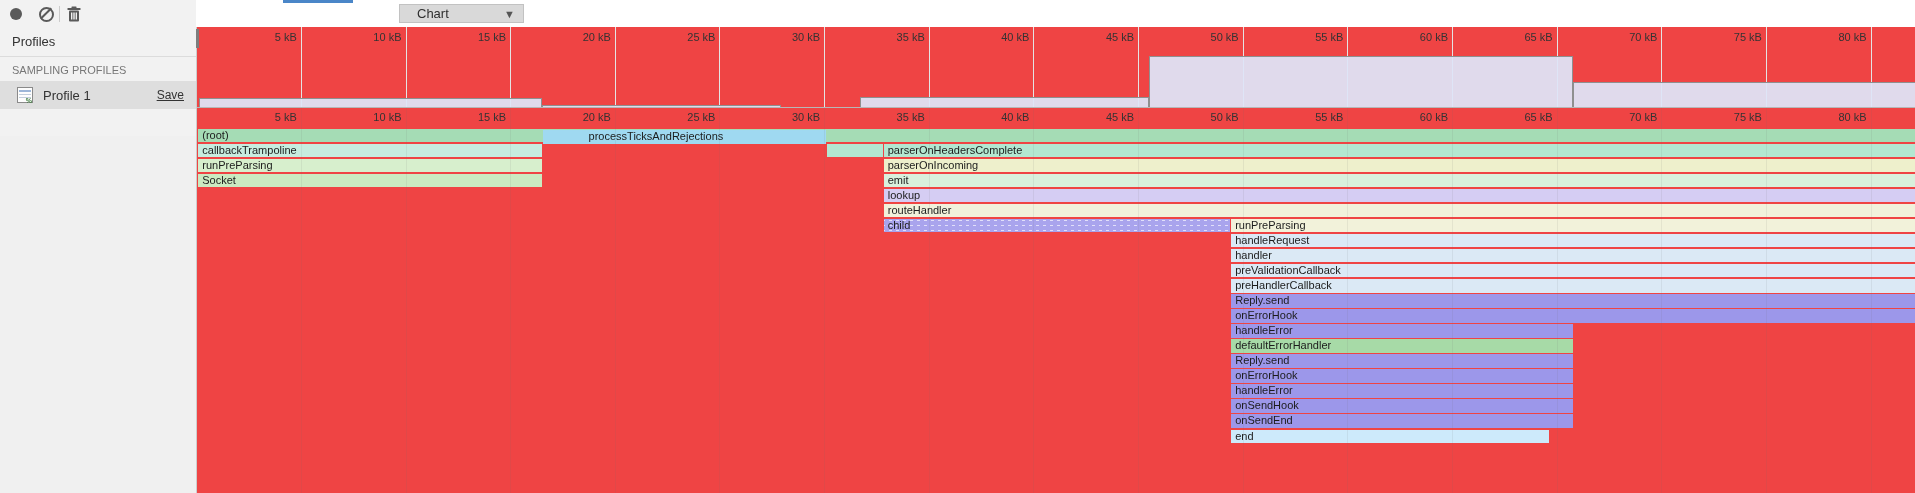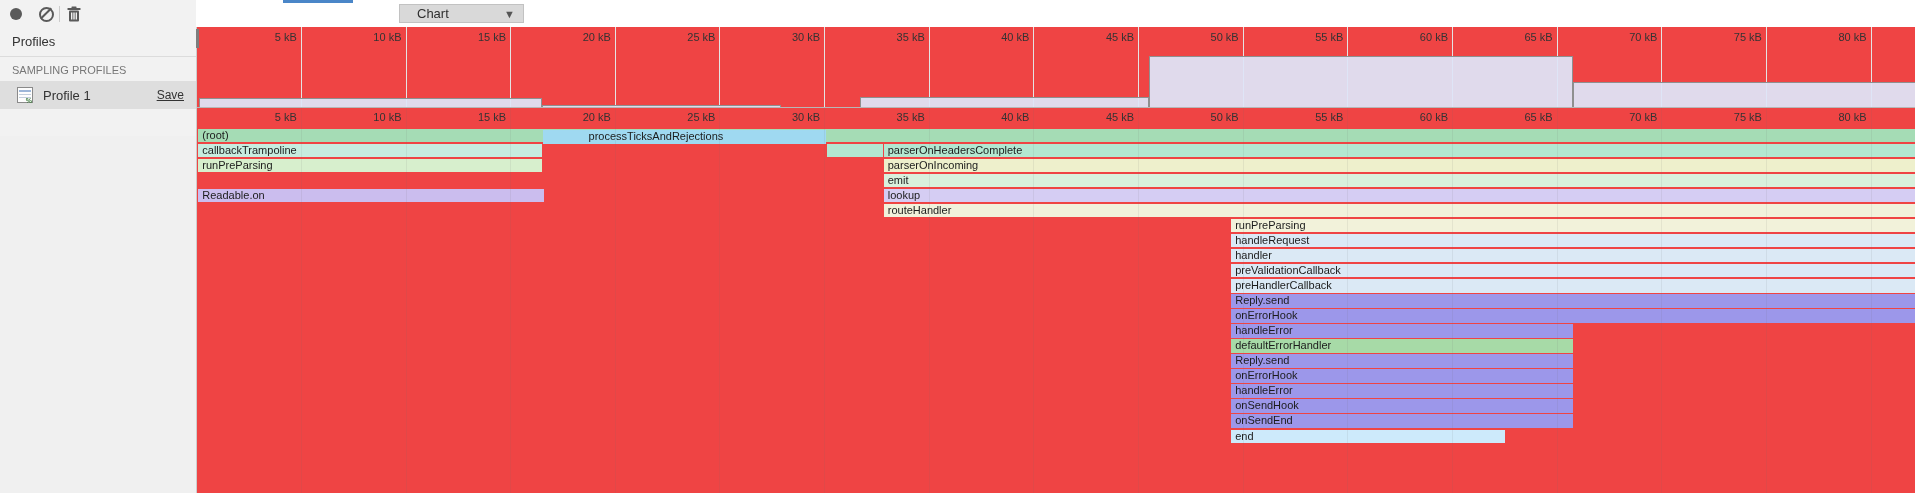--- a/index.html
+++ b/index.html
@@ -184,35 +184,36 @@
         <div class="tick-label fl-label" style="left: 1564.95px;">75 kB</div>
         <div class="gridline flame-line" style="left: 1673.6px;"></div>
         <div class="tick-label fl-label" style="left: 1669.6px;">80 kB</div>
         <div class="fl-block" title="(root)" style="left: 1.293px; width: 1718.35px; top: 20.5px; height: 13.5px; background: rgb(165, 220, 181);">(root)</div>
         <div class="fl-block" title="callbackTrampoline" style="left: 1.293px; width: 343.252px; top: 35.55px; height: 13.5px; background: rgb(199, 236, 223);">callbackTrampoline</div>
         <div class="fl-block" title="processTicksAndRejections" style="left: 345.591px; width: 283.601px; top: 22px; height: 13.5px; background: rgb(159, 217, 241); padding-left: 46px;">processTicksAndRejections</div>
         <div class="fl-block" title="" style="left: 630.24px; width: 55.4645px; top: 35.55px; height: 13.5px; background: rgb(179, 231, 209);"></div>
         <div class="fl-block" title="parserOnHeadersComplete" style="left: 686.75px; width: 1032.9px; top: 35.55px; height: 13.5px; background: rgb(179, 231, 209);">parserOnHeadersComplete</div>
         <div class="fl-block" title="onconnection" style="left: 1.293px; width: 343.252px; top: 50.6px; height: 13.5px; background: rgb(215, 239, 205);">runPreParsing</div>
         <div class="fl-block" title="parserOnIncoming" style="left: 686.75px; width: 1032.9px; top: 50.6px; height: 13.5px; background: rgb(238, 240, 204);">parserOnIncoming</div>
+        <div class="fl-block" title="Socket" style="left: 1.293px; width: 343.252px; top: 65.65px; height: 13.5px; background: rgb(203, 234, 193);">Socket</div>
         <div class="fl-block" title="emit" style="left: 686.75px; width: 1032.9px; top: 65.65px; height: 13.5px; background: rgb(217, 240, 220);">emit</div>
-        <div class="fl-block" title="Readable.on" style="left: 1.293px; width: 345.345px; top: 80.7px; height: 13.5px; background: rgb(203, 189, 238);">Readable.on</div>
         <div class="fl-block" title="lookup" style="left: 686.75px; width: 1032.9px; top: 80.7px; height: 13.5px; background: rgb(213, 205, 243);">lookup</div>
         <div class="fl-block" title="routeHandler" style="left: 686.75px; width: 1032.9px; top: 95.75px; height: 13.5px; background: rgb(241, 241, 219);">routeHandler</div>
+        <div class="fl-block dotted" title="child" style="left: 686.75px; width: 346.391px; top: 110.8px; height: 13.5px; background-color: rgb(169, 164, 237);">child</div>
         <div class="fl-block" title="runPreParsing" style="left: 1034.19px; width: 685.457px; top: 110.8px; height: 13.5px; background: rgb(242, 242, 218);">runPreParsing</div>
         <div class="fl-block" title="handleRequest" style="left: 1034.19px; width: 685.457px; top: 125.85px; height: 13.5px; background: rgb(219, 233, 245);">handleRequest</div>
         <div class="fl-block" title="handler" style="left: 1034.19px; width: 685.457px; top: 140.9px; height: 13.5px; background: rgb(219, 233, 245);">handler</div>
         <div class="fl-block" title="preValidationCallback" style="left: 1034.19px; width: 685.457px; top: 155.95px; height: 13.5px; background: rgb(219, 233, 245);">preValidationCallback</div>
         <div class="fl-block" title="preHandlerCallback" style="left: 1034.19px; width: 685.457px; top: 171px; height: 13.5px; background: rgb(219, 233, 245);">preHandlerCallback</div>
         <div class="fl-block" title="Reply.send" style="left: 1034.19px; width: 685.457px; top: 186.05px; height: 13.5px; background: rgb(156, 151, 234);">Reply.send</div>
         <div class="fl-block" title="onErrorHook" style="left: 1034.19px; width: 685.457px; top: 201.1px; height: 13.5px; background: rgb(156, 151, 234);">onErrorHook</div>
         <div class="fl-block" title="handleError" style="left: 1034.19px; width: 342.205px; top: 216.15px; height: 13.5px; background: rgb(156, 151, 234);">handleError</div>
         <div class="fl-block" title="defaultErrorHandler" style="left: 1034.19px; width: 342.205px; top: 231.2px; height: 13.5px; background: rgb(167, 218, 167);">defaultErrorHandler</div>
         <div class="fl-block" title="Reply.send" style="left: 1034.19px; width: 342.205px; top: 246.25px; height: 13.5px; background: rgb(156, 151, 234);">Reply.send</div>
         <div class="fl-block" title="onErrorHook" style="left: 1034.19px; width: 342.205px; top: 261.3px; height: 13.5px; background: rgb(156, 151, 234);">onErrorHook</div>
         <div class="fl-block" title="handleError" style="left: 1034.19px; width: 342.205px; top: 276.35px; height: 13.5px; background: rgb(156, 151, 234);">handleError</div>
         <div class="fl-block" title="onSendHook" style="left: 1034.19px; width: 342.205px; top: 291.4px; height: 13.5px; background: rgb(156, 151, 234);">onSendHook</div>
         <div class="fl-block" title="onSendEnd" style="left: 1034.19px; width: 342.205px; top: 306.45px; height: 13.5px; background: rgb(156, 151, 234);">onSendEnd</div>
-        <div class="fl-block" title="end" style="left: 1034.19px; width: 274px; top: 321.5px; height: 13.5px; background: rgb(205, 234, 251);">end</div>
+        <div class="fl-block" title="end" style="left: 1034.19px; width: 318px; top: 321.5px; height: 13.5px; background: rgb(205, 234, 251);">end</div>
       </div>
   </div>
 
 </div>
 
 </body></html>

